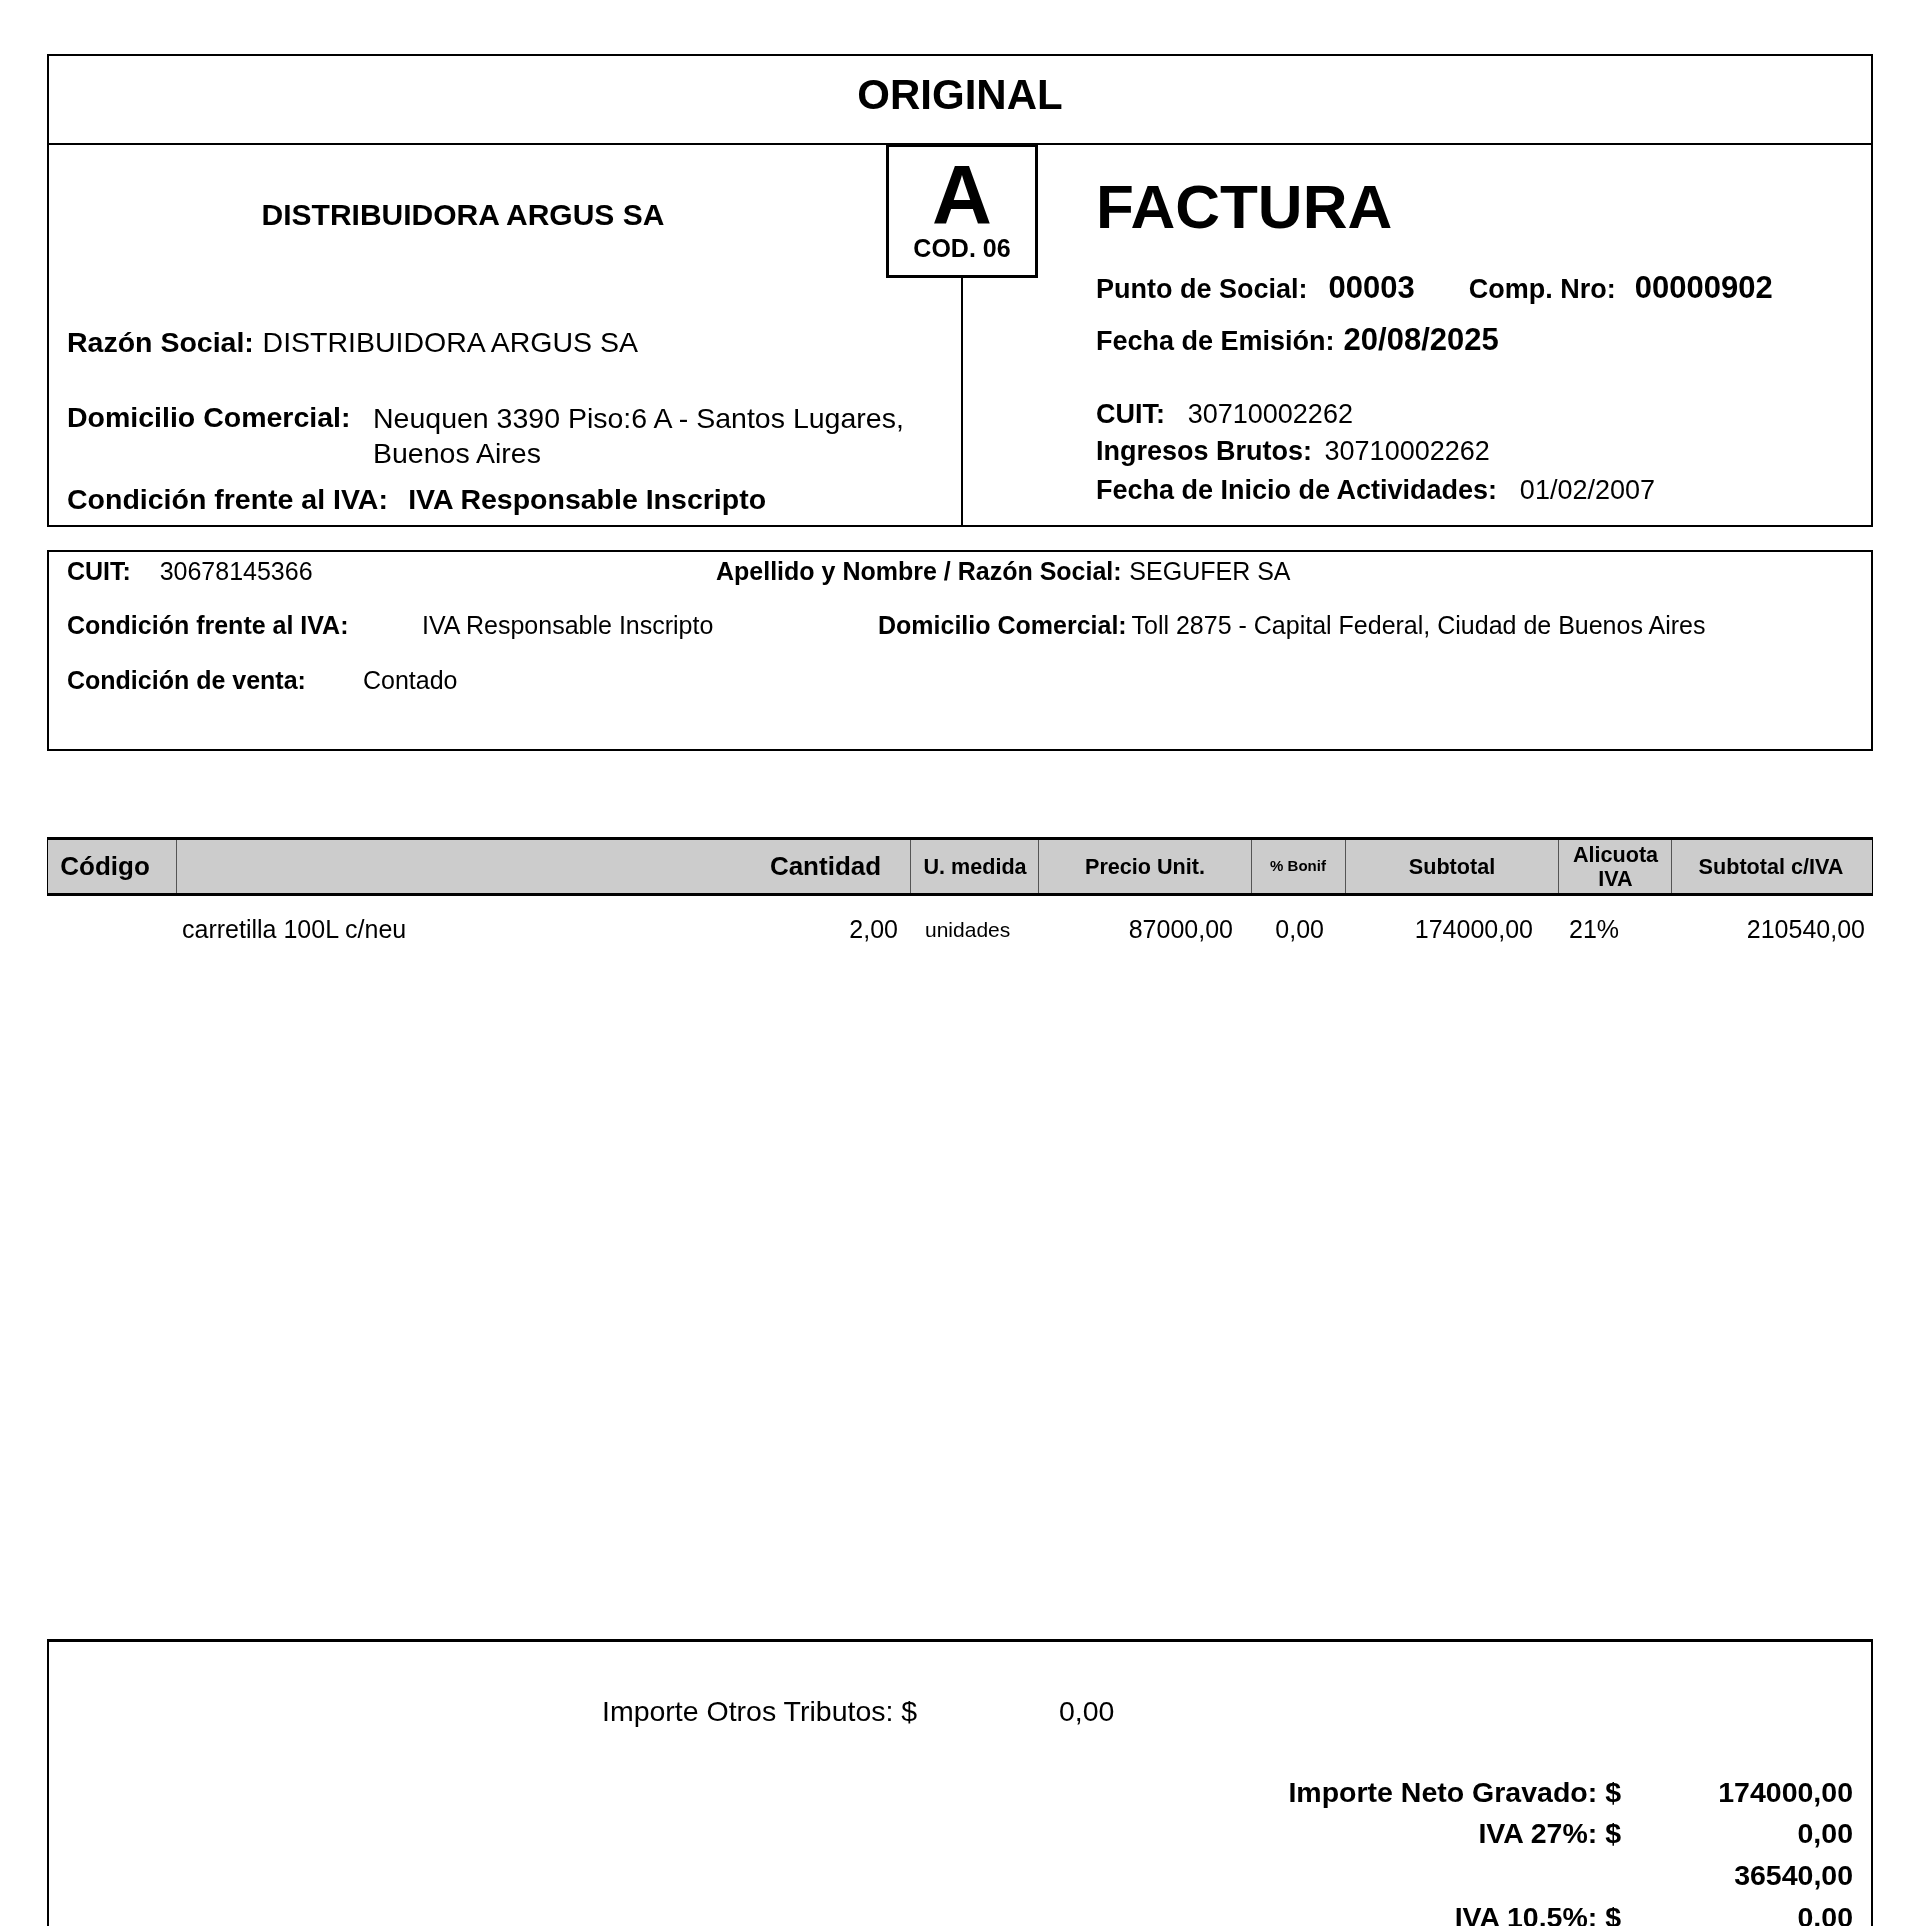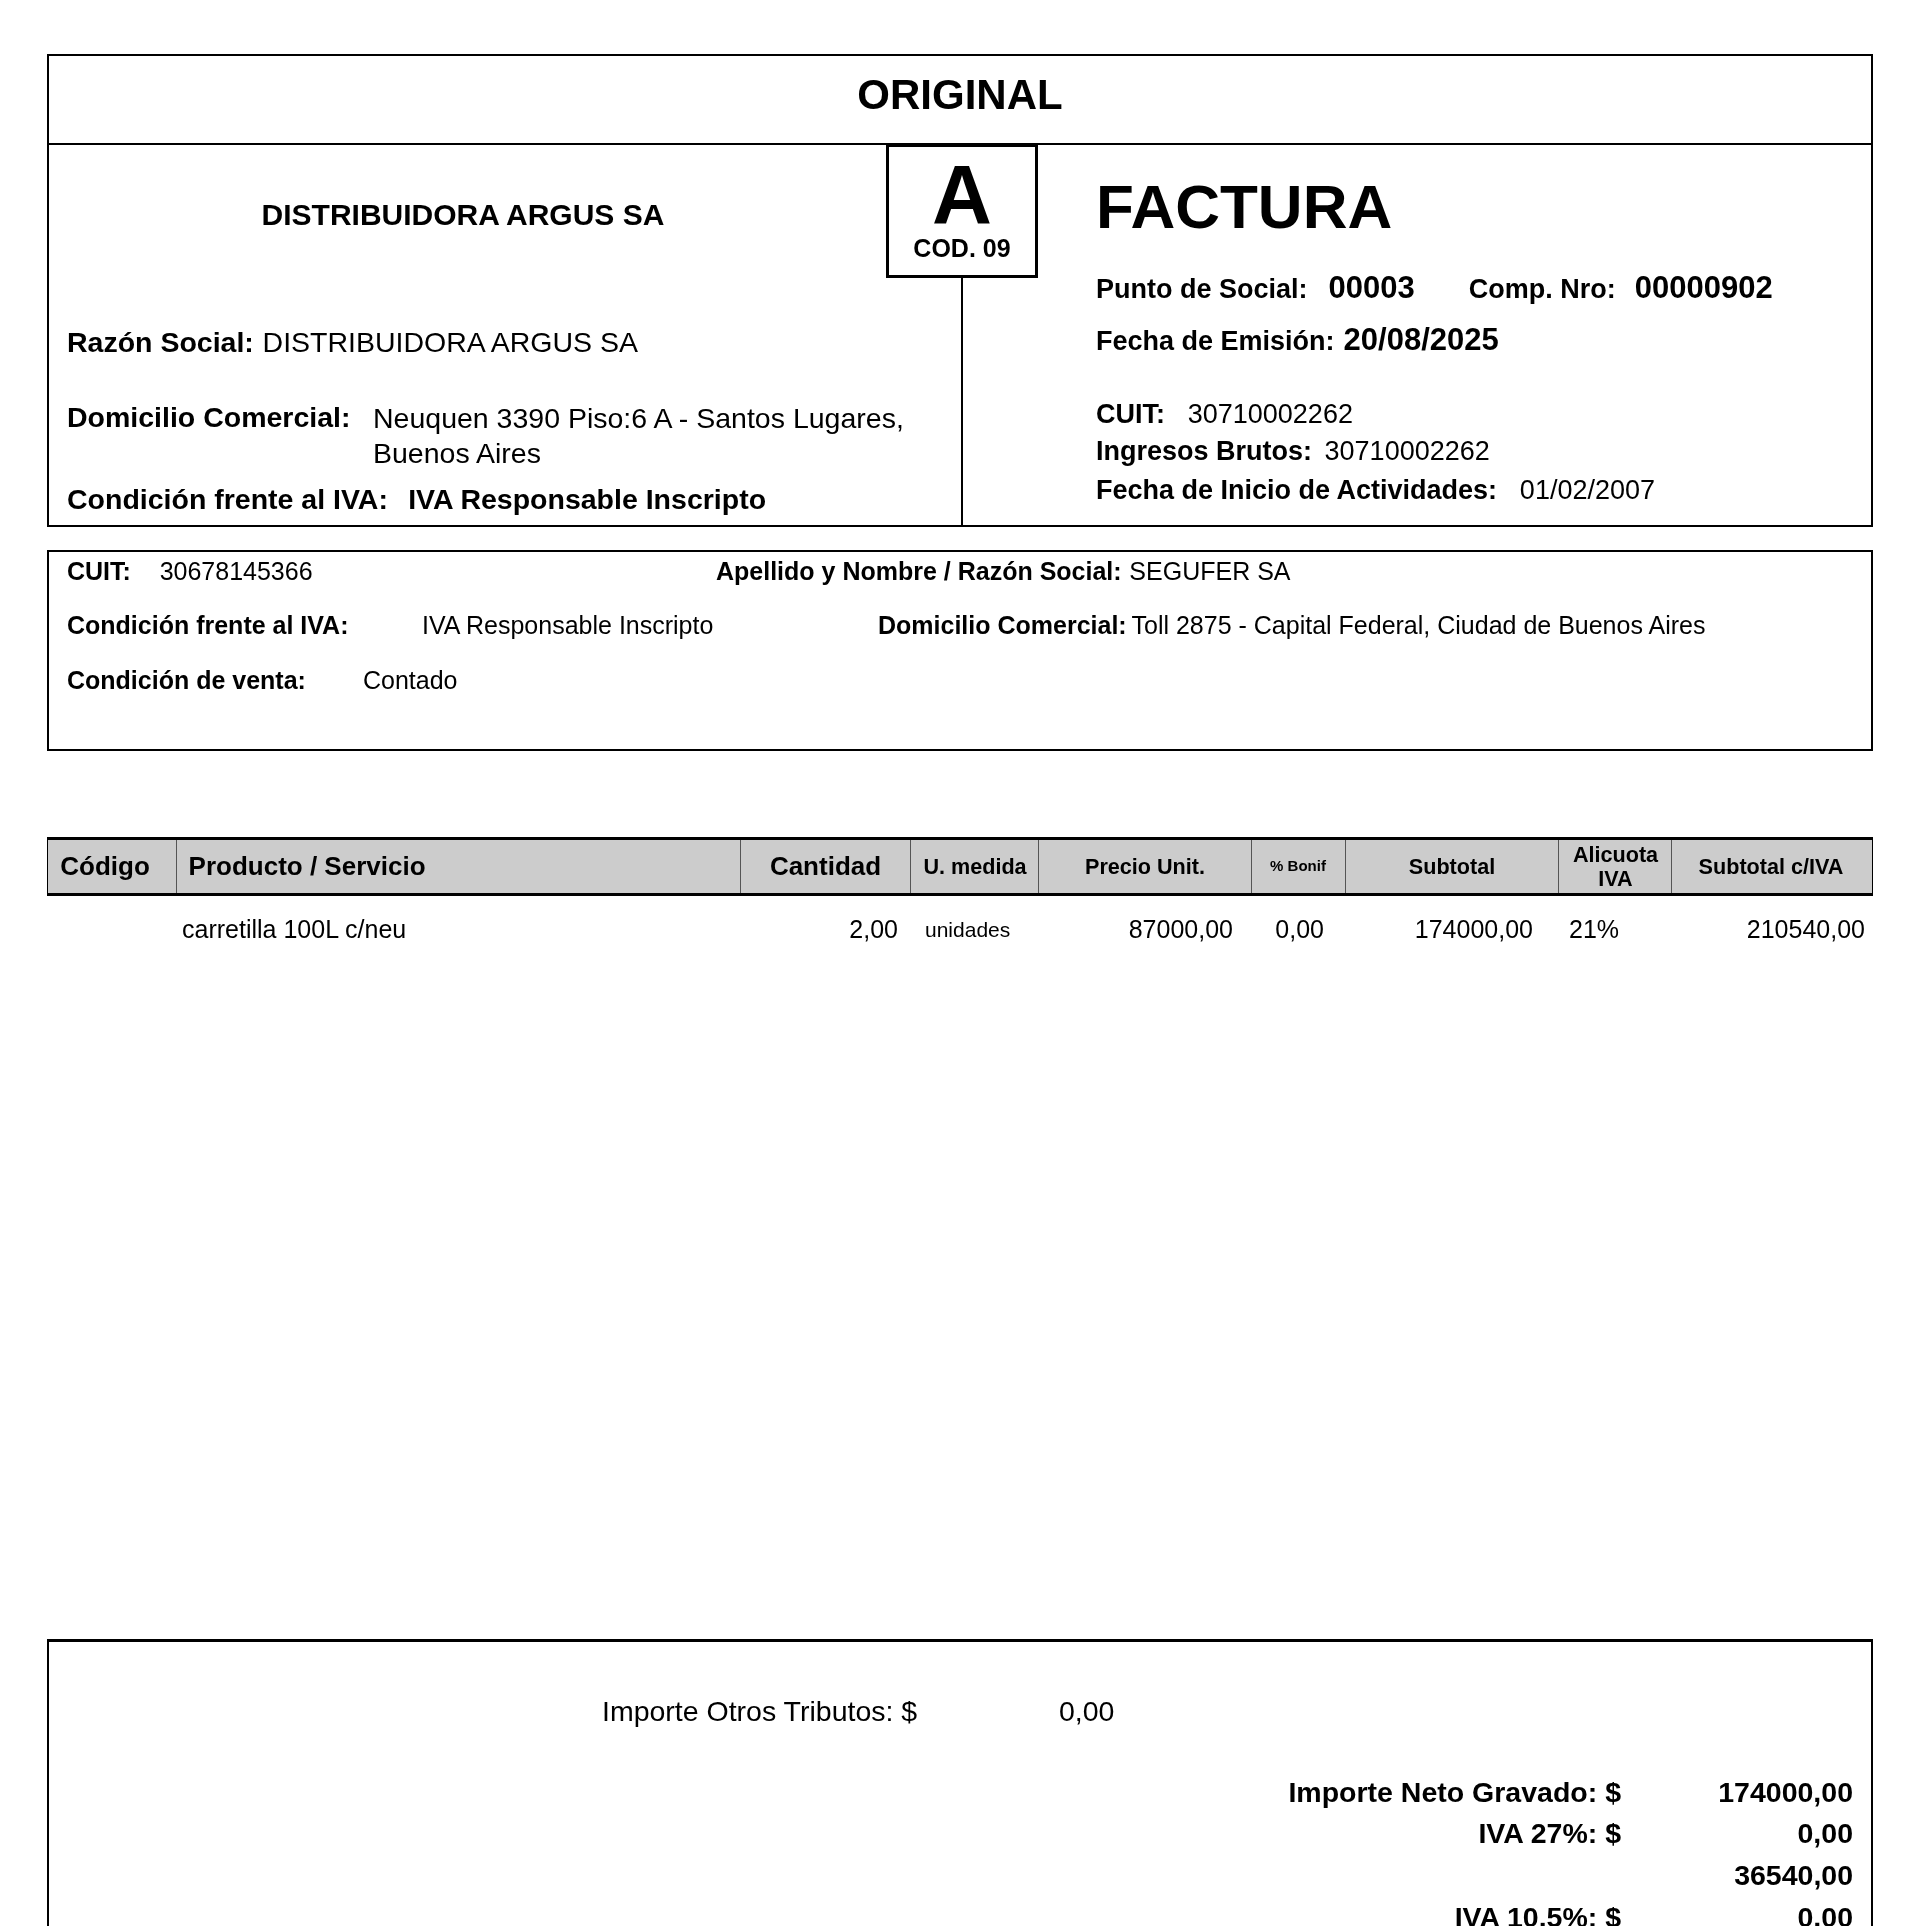--- a/index.html
+++ b/index.html
@@ -49,21 +49,21 @@
 <body>
 
 <div id="orig-band" class="abs"></div>
 <div id="orig-title" class="abs">ORIGINAL</div>
 
 <div id="hdr" class="abs"></div>
 <div id="hdr-divider" class="abs"></div>
 
 <div id="type-box" class="abs">
   <div id="type-letter">A</div>
-  <div id="type-code">COD. 09</div>
+  <div id="type-code">COD. 06</div>
 </div>
 
 <div id="issuer-name" class="abs">DISTRIBUIDORA ARGUS SA</div>
 
 <div class="abs" style="left:67px; top:326px;">
   <span class="lbl-lg">Razón Social:</span>
   <span class="val-lg" style="margin-left:7px;">DISTRIBUIDORA ARGUS SA</span>
 </div>
 
 <div class="abs" style="left:67px; top:401px;">
@@ -127,21 +127,20 @@
   <span class="val-sm" style="margin-left:3.1px;">Toll 2875 - Capital Federal, Ciudad de Buenos Aires</span>
 </div>
 
 <div class="abs" style="left:67px; top:666px;">
   <span class="lbl-sm">Condición de venta:</span>
 </div>
 <div class="abs val-sm" style="left:363px; top:666px;">Contado</div>
 
 <div id="tbl-head" class="abs">
   <div class="th left" style="left:0; width:129px; font-size:26px; padding-left:12.3px;">Código</div>
-  <div class="th left" style="left:129px; width:564px; font-size:26px;">Producto / Servicio</div>
   <div class="th" style="left:693px; width:170px; font-size:26px;">Cantidad</div>
   <div class="th" style="left:864px; width:127px; font-size:21.6px;">U. medida</div>
   <div class="th" style="left:991px; width:213px; font-size:21.6px;">Precio Unit.</div>
   <div class="th" style="left:1203px; width:95px; font-size:15px;">% Bonif</div>
   <div class="th" style="left:1298px; width:213px; font-size:21.6px;">Subtotal</div>
   <div class="th" style="left:1512px; width:112px; font-size:21.6px; padding:0 11.6px;">Alicuota IVA</div>
   <div class="th" style="left:1623px; width:200px; font-size:21.6px;">Subtotal c/IVA</div>
 </div>
 
 <div>

